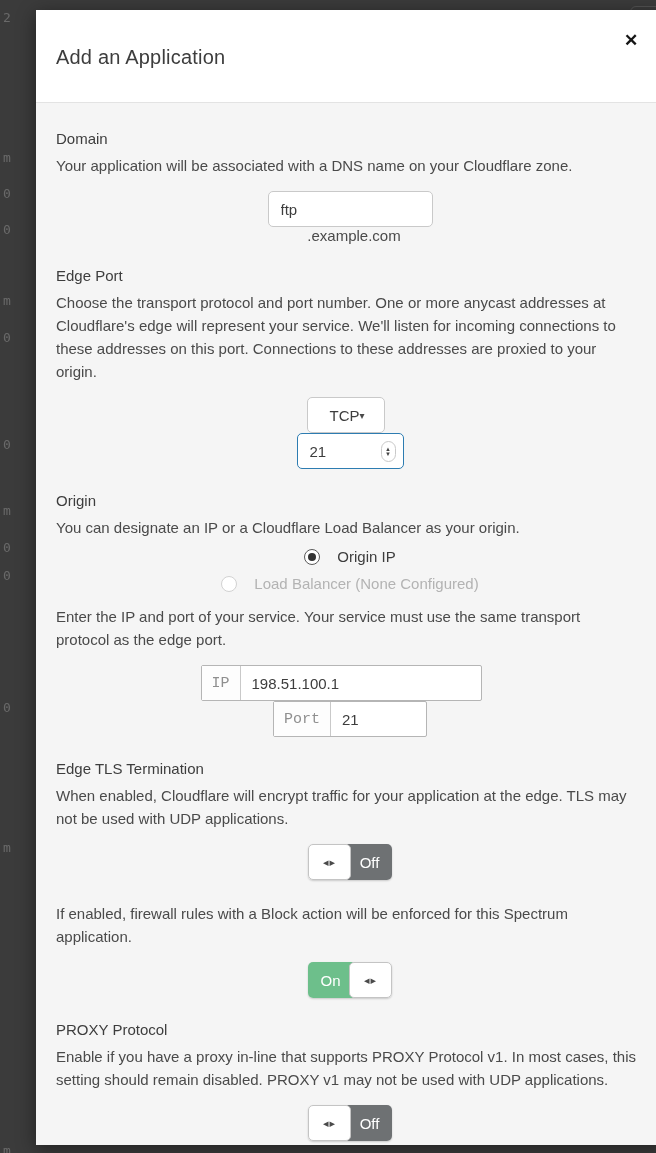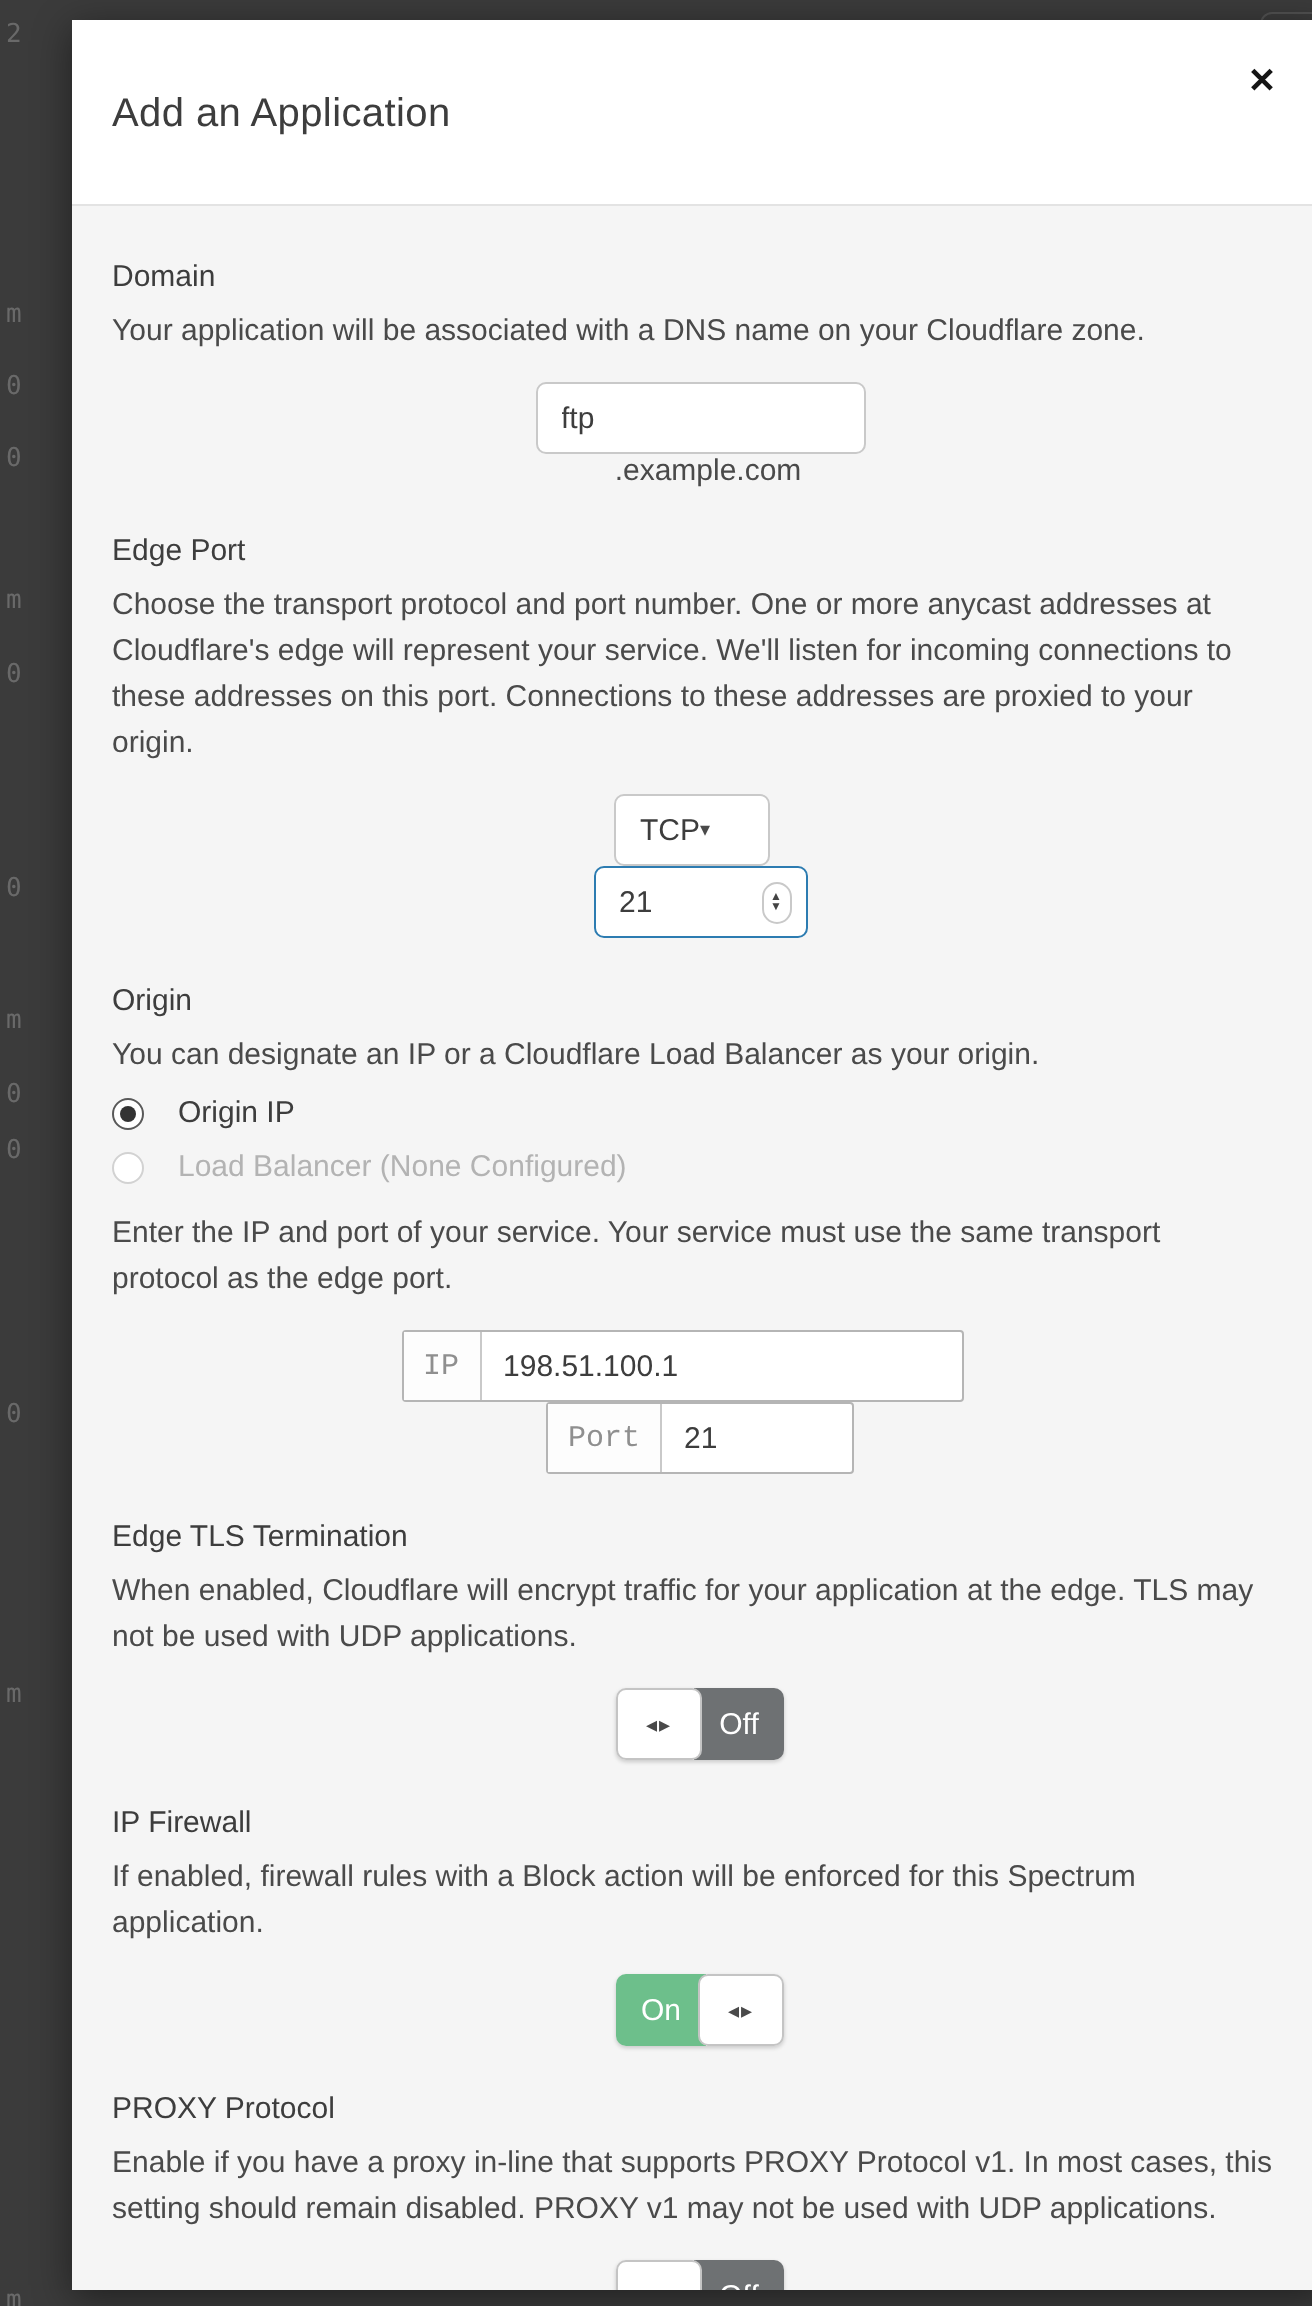--- a/index.html
+++ b/index.html
@@ -64,21 +64,21 @@
     background: #fff; padding: 0 12px;
     font-family: "Liberation Sans", sans-serif;
     font-size: 15px; color: #3d3d3d; outline: none;
   }
   .suffix { font-size: 15px; color: #4a4a4a; margin-left: 8px; }
   
   .select-box {
     height: 36px; width: 78px;
     border: 1px solid #c9c9c9; border-radius: 5px;
     background: #fff; display: flex; align-items: center;
-    justify-content: flex-start; padding: 0 10px 0 12px;
+    justify-content: center; padding: 0 10px 0 12px;
     font-size: 15px; color: #3d3d3d; cursor: pointer; margin-right: 8px;
   }
   .select-caret { font-size: 10px; color: #4a4a4a; }
   
   .number-box {
     position: relative; height: 36px; width: 107px;
     border: 1px solid #2d7cb1; border-radius: 5px;
     background: #fff; display: flex; align-items: center;
   }
   .number-box input {
@@ -88,21 +88,21 @@
     font-size: 15px; color: #3d3d3d;
   }
   .spinner {
     position: absolute; right: 7px; top: 7px;
     width: 15px; height: 21px;
     border: 1px solid #c9c9c9; border-radius: 8px;
     display: flex; flex-direction: column; align-items: center; justify-content: center;
     font-size: 6px; line-height: 4.5px; color: #444; cursor: pointer;
   }
   
-  .radio-row { display: flex; align-items: center; margin-top: 9px; cursor: pointer; }
+  .radio-row { display: flex; align-items: center; margin-top: 9px; cursor: pointer; justify-content: center; }
   .radio-circle {
     width: 16px; height: 16px; border-radius: 50%;
     border: 1px solid #595959; background: #fff;
     display: inline-flex; align-items: center; justify-content: center;
     flex: 0 0 auto;
   }
   .radio-circle .dot { width: 8px; height: 8px; border-radius: 50%; background: #333; }
   .radio-row.disabled .radio-circle { border-color: #d2d2d2; }
   .radio-label { font-size: 15px; color: #3d3d3d; margin-left: 17px; line-height: 18px; }
   .radio-row.disabled .radio-label { color: #b3b3b3; }
@@ -249,21 +249,20 @@
         <div class="toggle off">
           <span class="knob">
             <span class="arrows">◂▸</span>
           </span>
           <span class="state">Off</span>
         </div>
       </div>
     </div>
 
     <div class="section">
-      <div class="section-label">IP Firewall</div>
       <div class="section-desc">If enabled, firewall rules with a Block action will be enforced for this Spectrum application.</div>
       <div class="control-row">
         <div class="toggle on">
           <span class="state">On</span>
           <span class="knob">
             <span class="arrows">◂▸</span>
           </span>
         </div>
       </div>
     </div>

